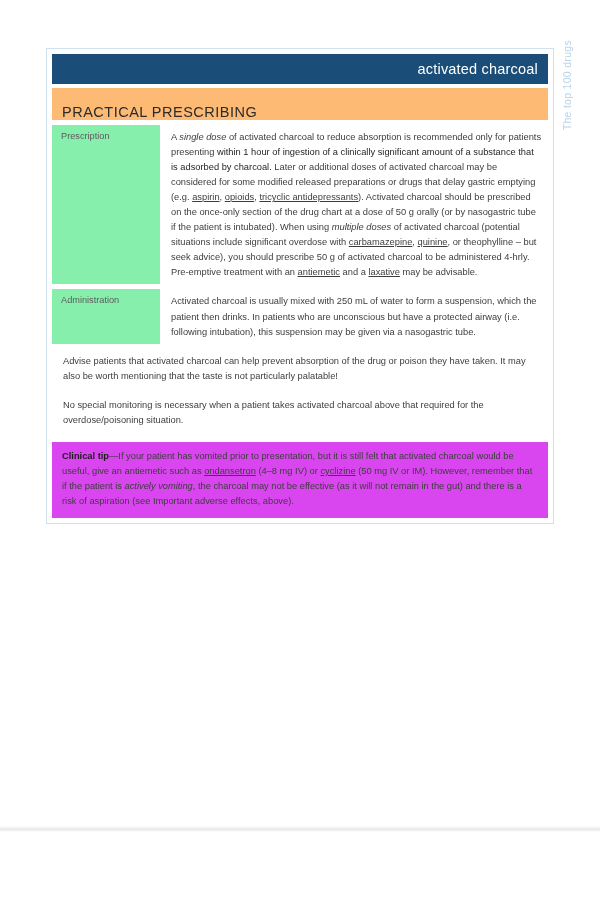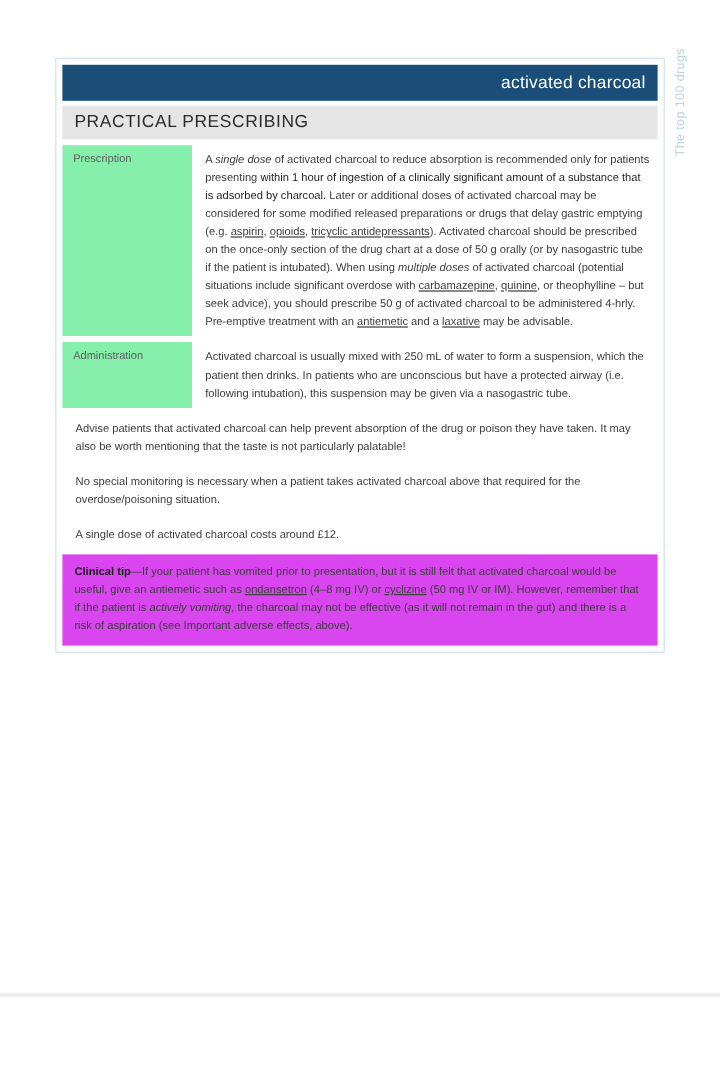--- a/index.html
+++ b/index.html
@@ -59,25 +59,25 @@
     padding: 0 10px;
   }
   .title-bar .title {
     color: #ffffff;
     font-size: 14.5px;
     font-weight: 400;
     letter-spacing: 0.2px;
   }
 
   .section-head {
-    background: #e5e5e5;
+    background: #fdba74;
     height: 28px;
     display: flex;
     align-items: flex-start;
-    padding: 6px 10px;
+    padding: 16px 10px;
     margin-top: 4px;
   }
   .section-head .label {
     color: #2b2b2b;
     font-size: 14.5px;
     letter-spacing: 0.5px;
     font-weight: 400;
   }
 
   
@@ -168,21 +168,20 @@
           <div class="rowlabel">Administration</div>
           <div class="rowbody"><span>Activated charcoal is usually mixed with 250 mL of water to form a suspension, which the patient then drinks. In patients who are unconscious but have a protected airway (i.e. following intubation), this suspension may be given via a nasogastric tube.</span></div>
         </div>
         <div class="row">
           <div class="rowbody"><span>Advise patients that activated charcoal can help prevent absorption of the drug or poison they have taken. It may also be worth mentioning that the taste is not particularly palatable!</span></div>
         </div>
         <div class="row">
           <div class="rowbody"><span>No special monitoring is necessary when a patient takes activated charcoal above that required for the overdose/poisoning situation.</span></div>
         </div>
         <div class="row">
-          <div class="rowbody"><span>A single dose of activated charcoal costs around £12.</span></div>
         </div>
       </div>
 
     <div class="tip"><b>Clinical tip</b><span>—If your patient has vomited prior to presentation, but it is still felt that activated charcoal would be useful, give an antiemetic such as </span><u>ondansetron</u><span> (4–8 mg IV) or </span><u>cyclizine</u><span> (50 mg IV or IM). However, remember that if the patient is </span><i>actively vomiting</i><span>, the charcoal may not be effective (as it will not remain in the gut) and there is a risk of aspiration (see Important adverse effects, above).</span></div>
 
   </div>
 
   <div class="footer-divider"></div>
   <div class="footer">
 

